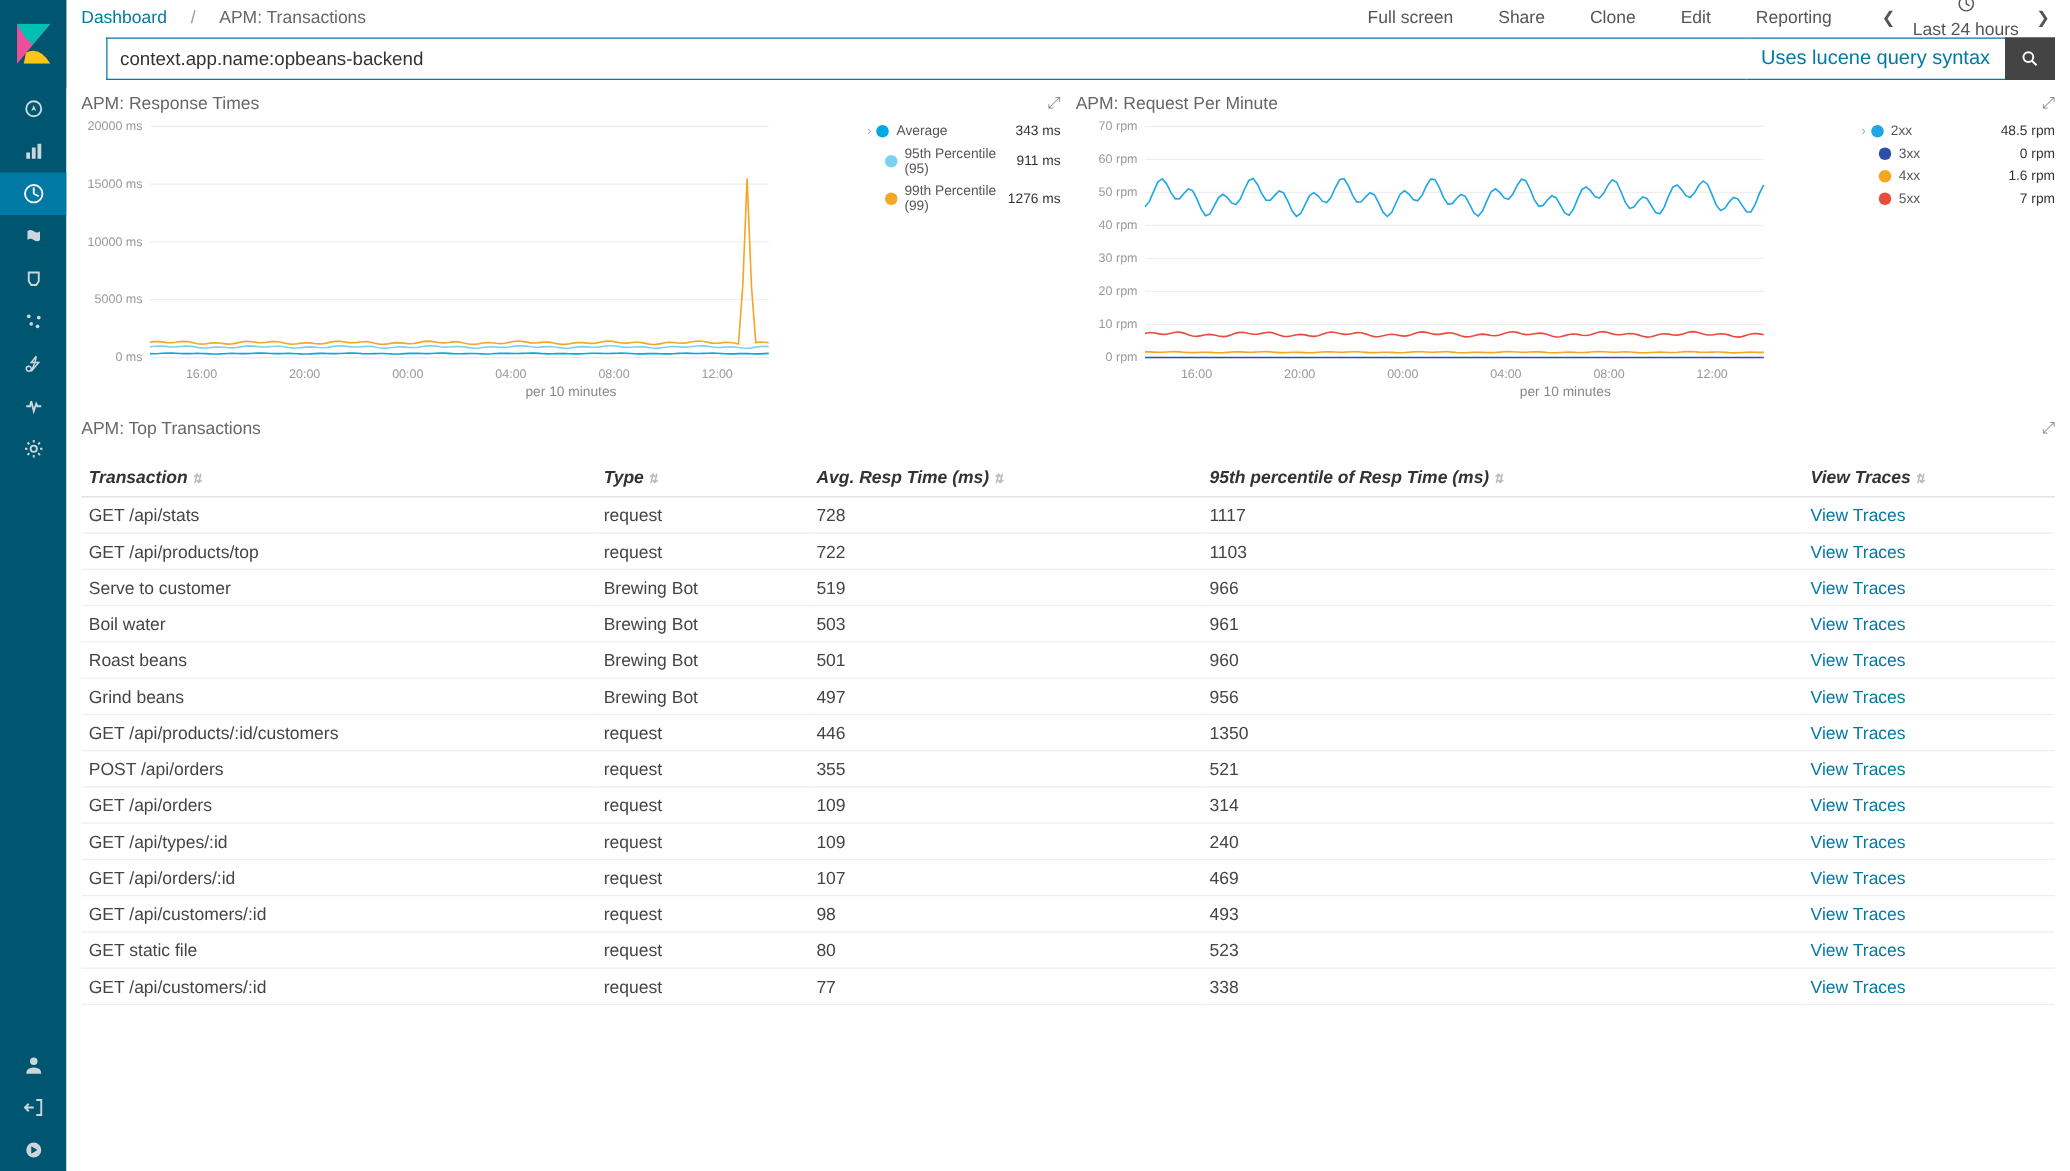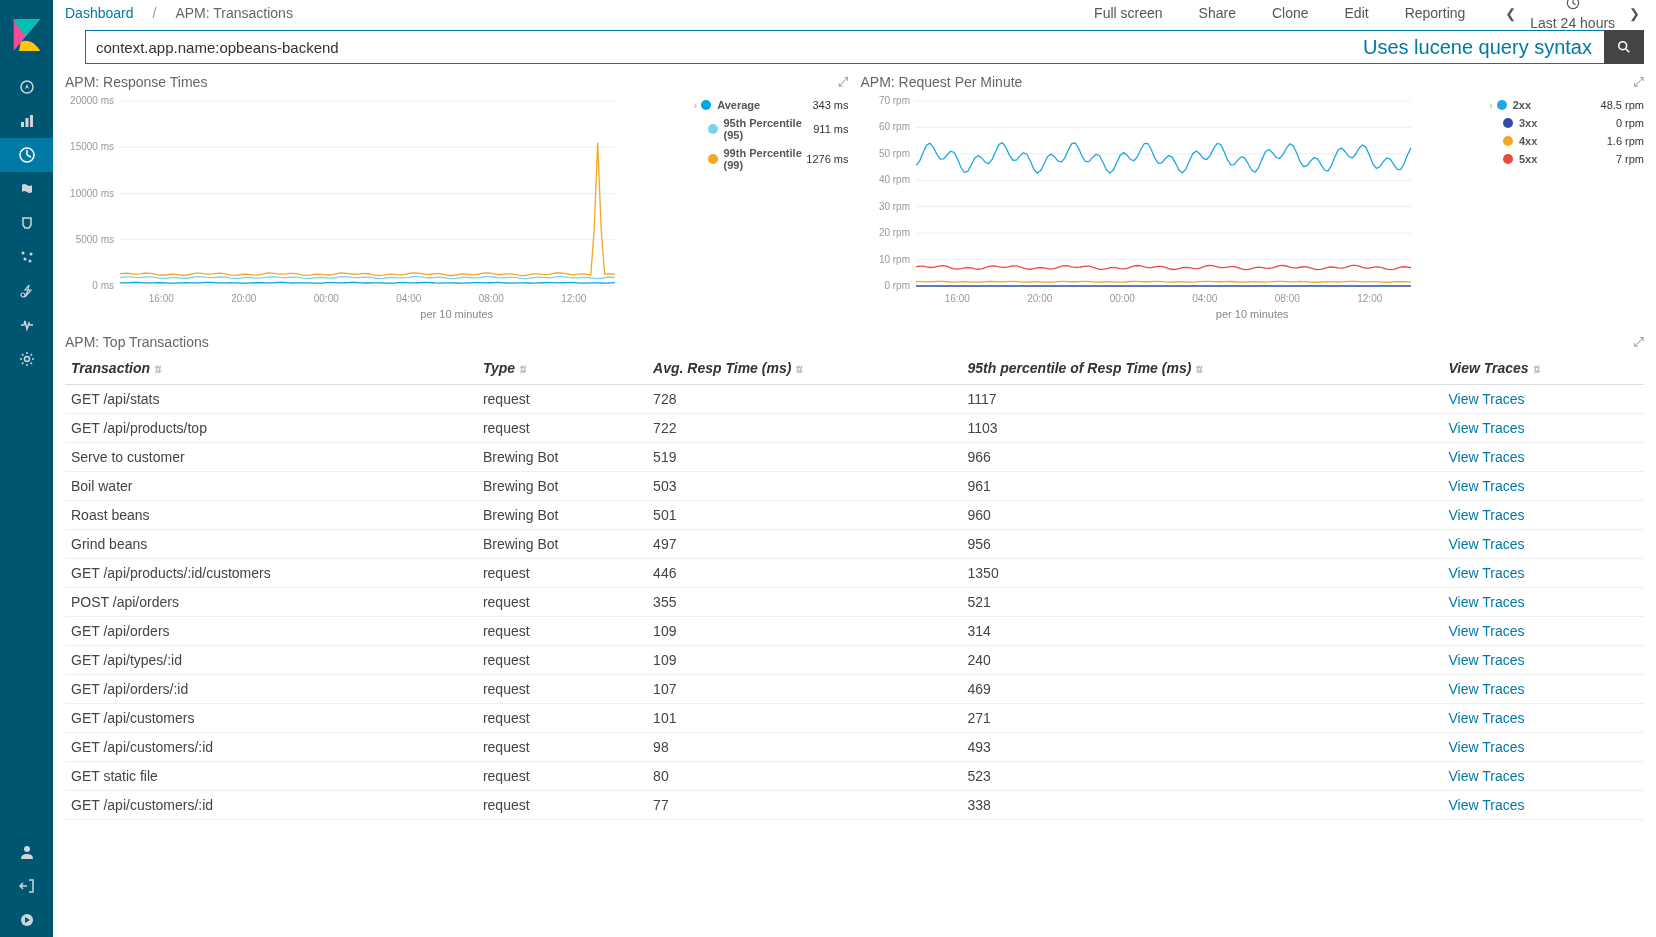--- a/index.html
+++ b/index.html
@@ -28,42 +28,42 @@
   .breadcrumb .current { color: #666; }
   .topbar-right { margin-left: auto; display: flex; align-items: center; gap: 36px; color: #555; font-size: 14px; }
   .topbar-right span { cursor: pointer; }
   .time-picker { display: flex; align-items: center; gap: 10px; }
   .time-picker .arrow { cursor: pointer; font-size: 13px; color: #555; padding: 0 4px; }
   .time-picker .label { display: flex; align-items: center; gap: 5px; cursor: pointer; flex-direction: column; }
 
   
   .searchbar { display: flex; margin: 6px 12px 10px 12px; height: 34px; padding-left: 20px; }
   .searchbar input { flex: 1; border: 1px solid #0079a5; border-right: none; padding: 0 10px; font-size: 15px; color: #333; outline: none; }
-  .searchbar .syntax-link { background: #fff; border-top: 1px solid #0079a5; border-bottom: 1px solid #0079a5; display: flex; align-items: center; padding: 0 12px; color: #0079a5; font-size: 20px; cursor: pointer; }
+  .searchbar .syntax-link { background: #fff; border-top: 1px solid #0079a5; border-bottom: 1px solid #0079a5; display: flex; align-items: center; padding: 0 12px; color: #0079a5; font-size: 16px; cursor: pointer; }
   .searchbar .search-btn { width: 40px; background: #444; border: 1px solid #444; display: flex; align-items: center; justify-content: center; cursor: pointer; }
   .searchbar .search-btn svg { width: 14px; height: 14px; fill: #fff; }
 
   
   .panels-row { display: flex; gap: 12px; padding: 0 12px; }
   .panel { flex: 1; position: relative; }
   .panel-title { font-size: 14px; color: #666; margin-bottom: 6px; display: flex; align-items: center; }
   .panel-title .expand { margin-left: auto; cursor: pointer; color: #888; font-size: 13px; }
   .chart-wrap { display: flex; gap: 8px; }
   .chart-svg { flex: 1; }
   .legend { width: 155px; font-size: 11px; }
   .legend-row { display: flex; align-items: center; padding: 3px 0; color: #555; }
   .legend-toggle { cursor: pointer; color: #aaa; font-size: 11px; margin-right: 4px; }
   .legend-dot { width: 10px; height: 10px; border-radius: 50%; display: inline-block; margin-right: 6px; }
-  .legend-label { flex: 1; font-weight: bold; }
+  .legend-label { flex: 1; }
   .legend-val { color: #333; font-weight: 500; }
   .chart-caption { text-align: center; font-size: 11px; color: #888; margin-top: 2px; }
 
   
   .table-panel { margin: 14px 12px 0 12px; }
-  .table-panel .panel-title { margin-bottom: 2px; }
+  .table-panel .panel-title { margin-bottom: 15px; }
   table { width: 100%; border-collapse: collapse; font-size: 14px; }
   thead th { text-align: left; font-weight: 600; color: #333; padding: 8px 6px; border-bottom: 1px solid #ddd; font-style: italic; }
   thead th .sort { color: #bbb; font-size: 10px; margin-left: 3px; cursor: pointer; }
   tbody td { padding: 6px 6px; border-bottom: 1px solid #eee; color: #444; }
   tbody td a { color: #0079a5; text-decoration: none; }
 
   .axis-text { font-size: 10px; fill: #999; }
   .grid-line { stroke: #eee; stroke-width: 1; }
 </style>
 </head>
@@ -395,27 +395,20 @@
               <td><a href="#">View Traces</a></td>
             </tr>
             <tr>
               <td>GET /api/orders/:id</td>
               <td>request</td>
               <td>107</td>
               <td>469</td>
               <td><a href="#">View Traces</a></td>
             </tr>
             <tr>
-              <td>GET /api/customers</td>
-              <td>request</td>
-              <td>101</td>
-              <td>271</td>
-              <td><a href="#">View Traces</a></td>
-            </tr>
-            <tr>
               <td>GET /api/customers/:id</td>
               <td>request</td>
               <td>98</td>
               <td>493</td>
               <td><a href="#">View Traces</a></td>
             </tr>
             <tr>
               <td>GET static file</td>
               <td>request</td>
               <td>80</td>

